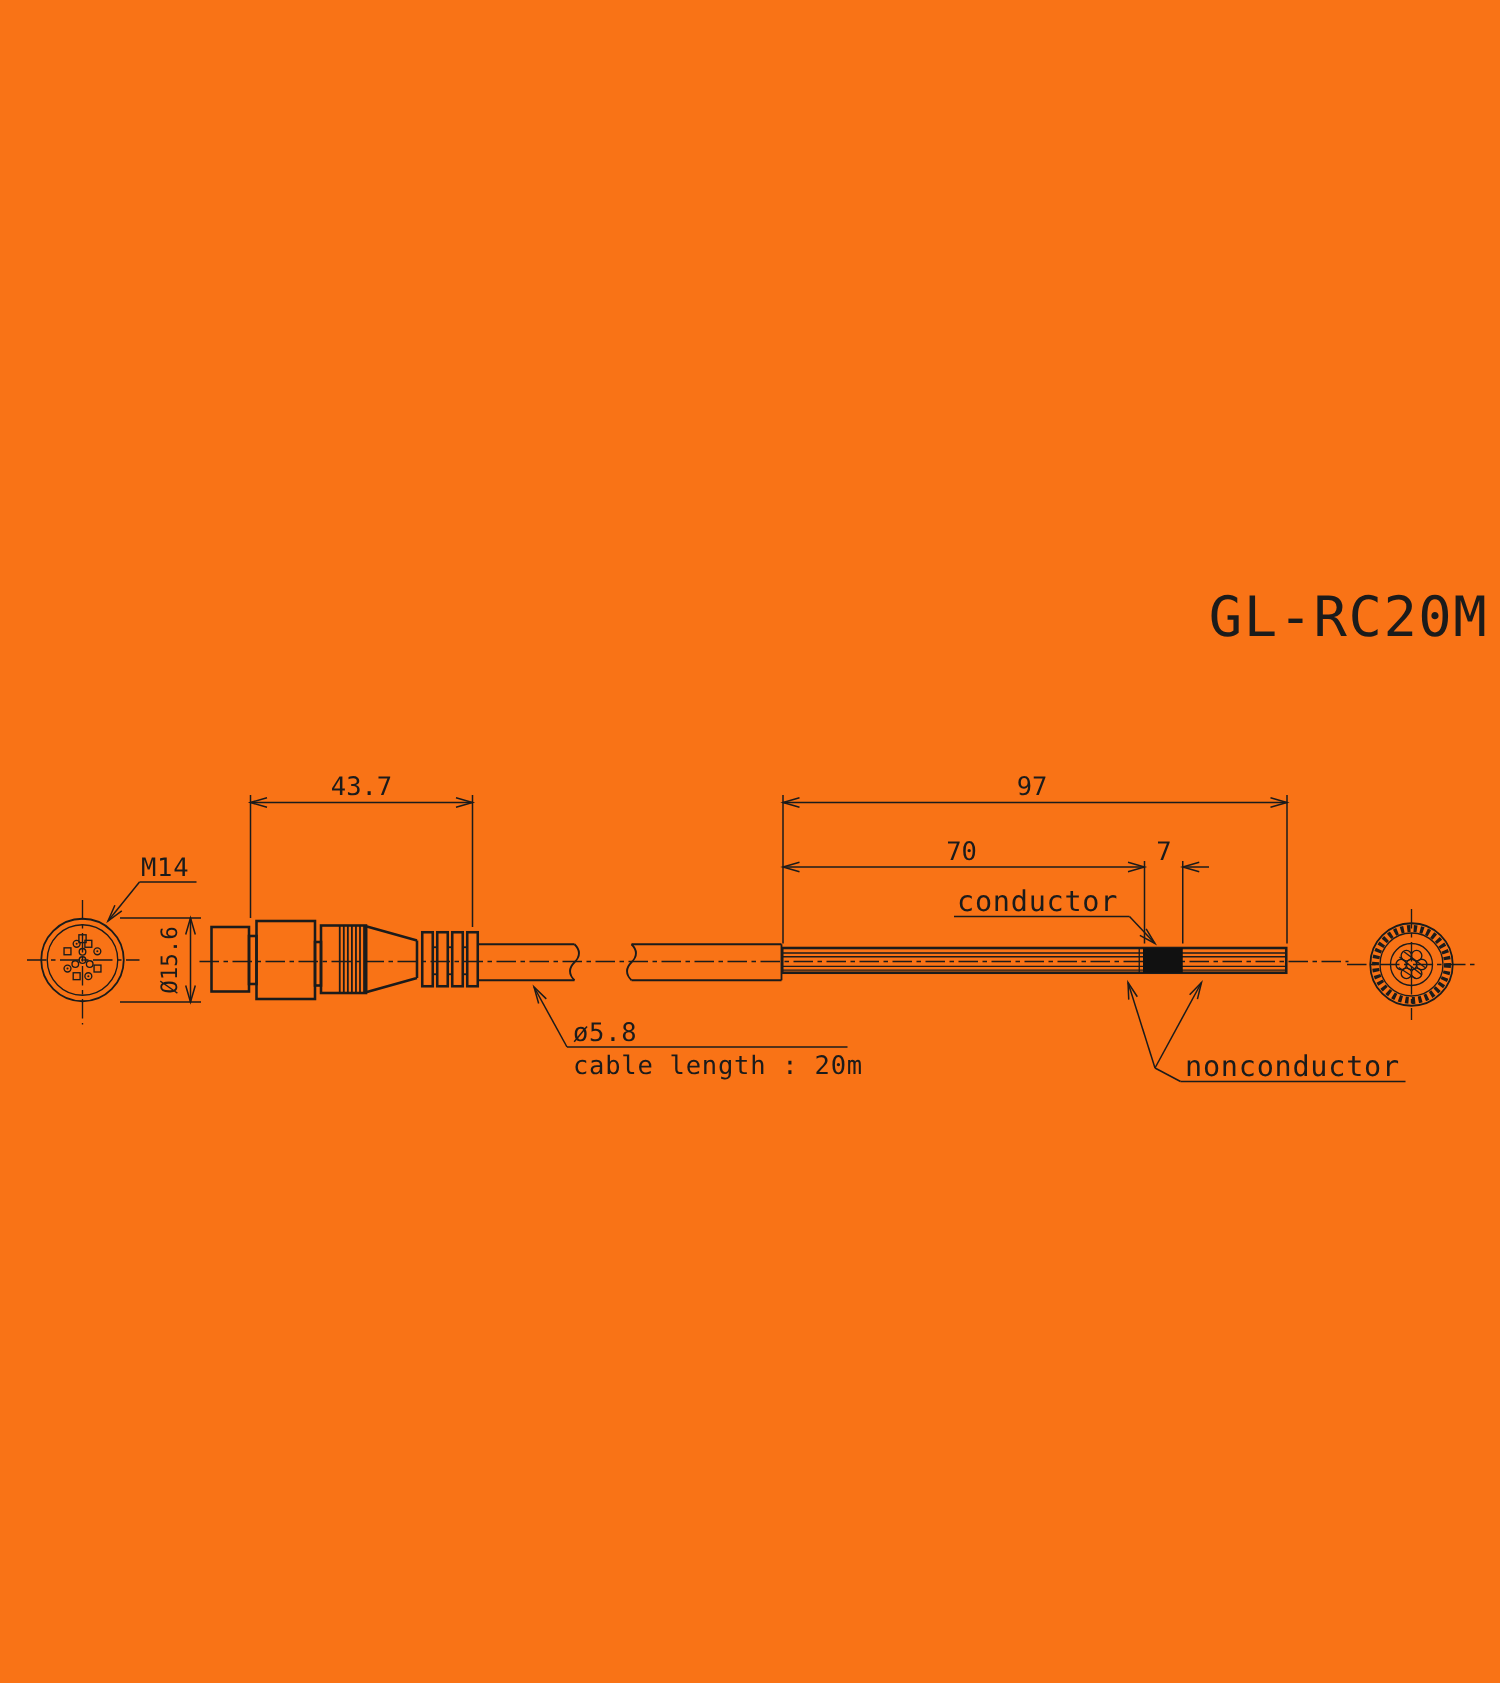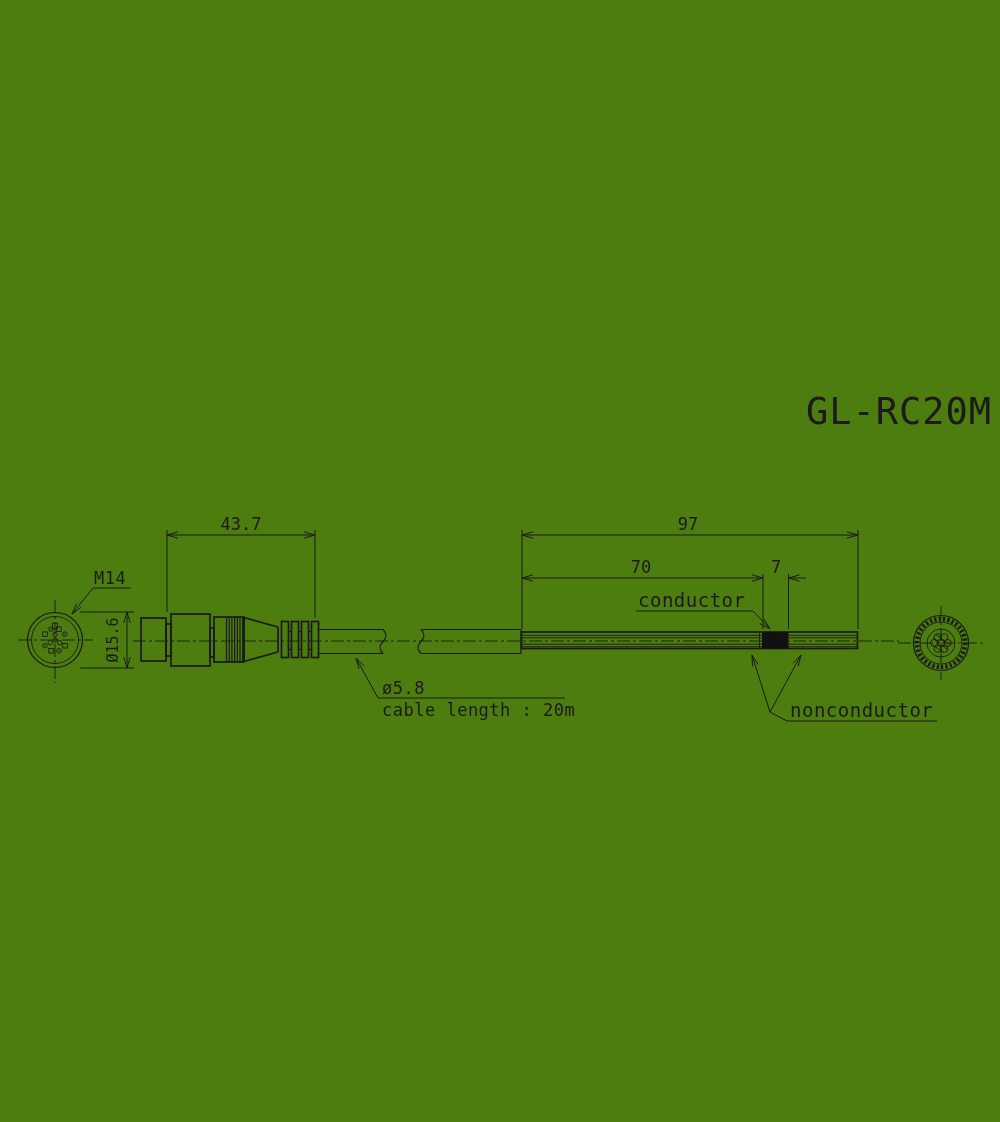--- a/index.html
+++ b/index.html
@@ -1,16 +1,16 @@
 <!DOCTYPE html>
 <html><head>
 <meta charset="utf-8">
 <style>
   html,body{margin:0;padding:0;background:#ffffff;}
-  .page{position:relative;width:1000px;height:1122px;background:#4d7c0f;overflow:hidden;
+  .page{position:relative;width:1000px;height:1122px;background:#f97316;overflow:hidden;
         font-family:"DejaVu Sans Mono", monospace;}
   svg{display:block;}
   svg text{fill:#1b1b1b;font-family:"DejaVu Sans Mono", monospace;}
   .t-title{font-size:37px;letter-spacing:1px;}
   .t-dim{font-size:17px;}
   .t-label{font-size:19px;letter-spacing:0.5px;}
   .t-small{font-size:17px;letter-spacing:0.5px;}
   .t-vert{font-size:15px;}
   .thick{stroke:#1b1b1b;stroke-width:1.7;fill:none;}
   .med{stroke:#1b1b1b;stroke-width:1.2;fill:none;}

